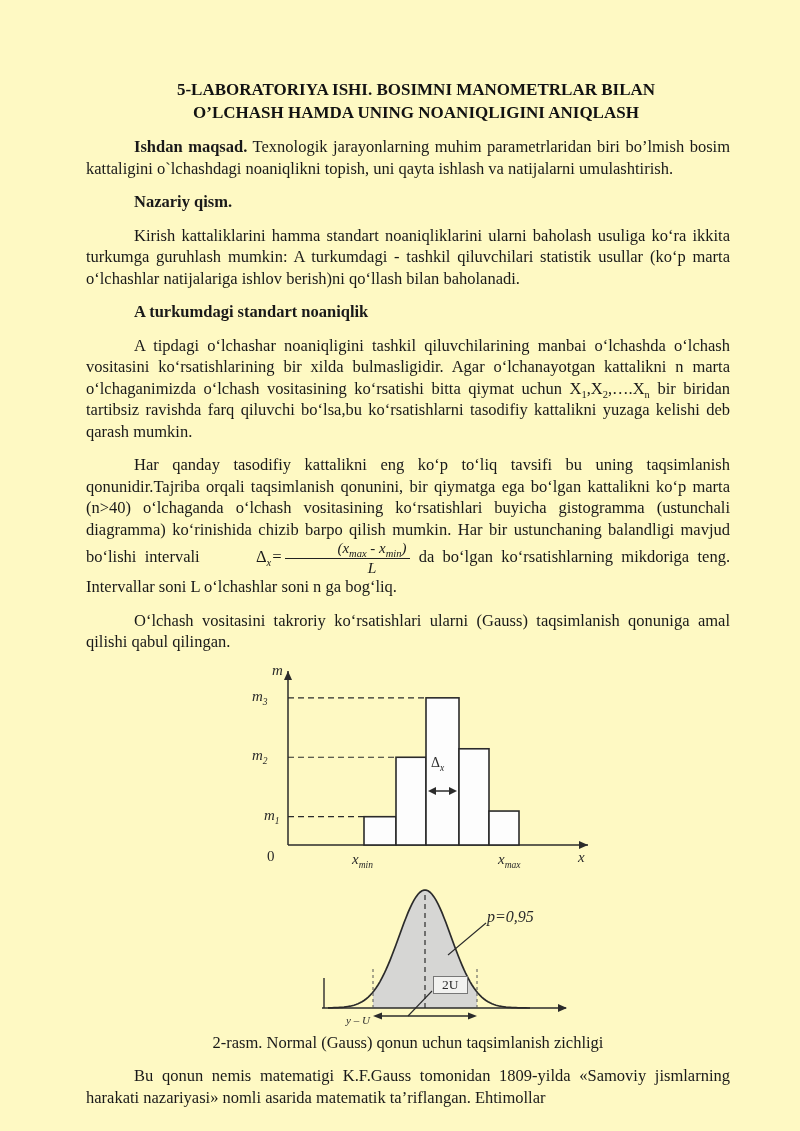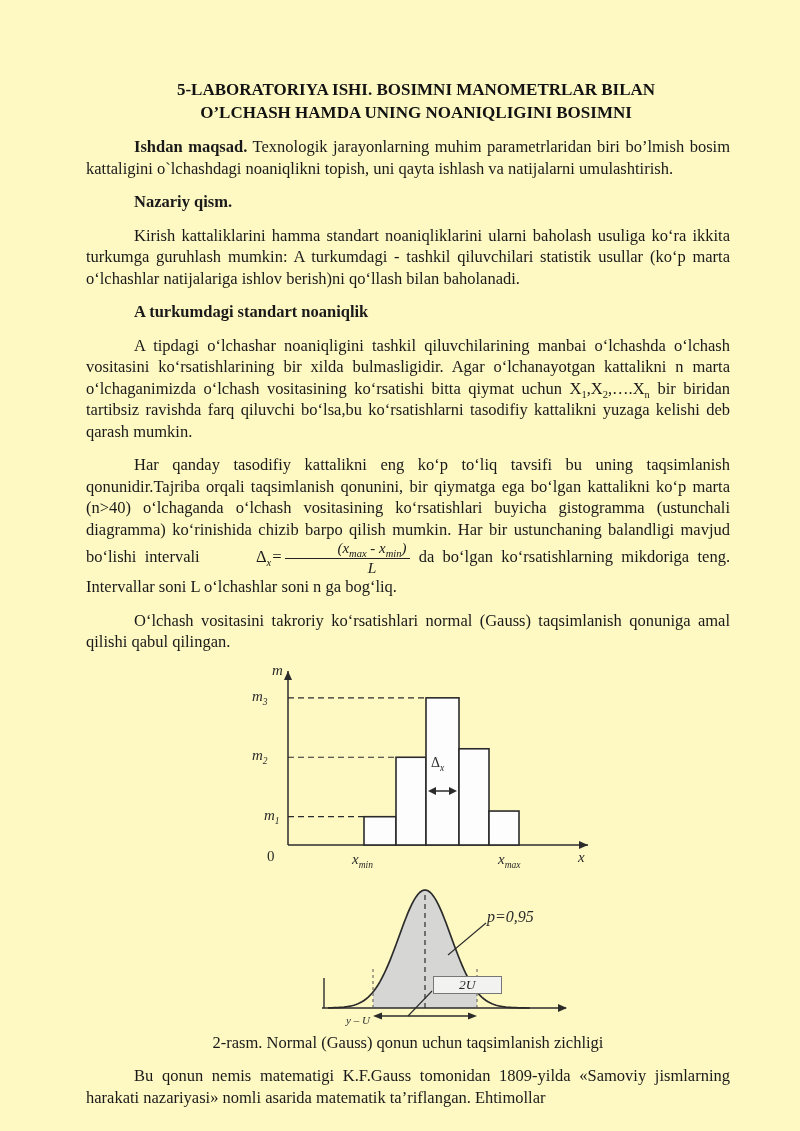--- a/index.html
+++ b/index.html
@@ -19,48 +19,48 @@
   .frac{display:inline-block;text-align:center;vertical-align:middle;margin-left:3px;}
   .frac .num{display:block;border-bottom:1.4px solid #222;padding:0 4px 1px;font-size:15px;line-height:17px;}
   .frac .den{display:block;font-size:15.5px;line-height:17px;}
   .delta-lhs{font-style:normal;}
   .figure{position:relative;}
   .fig1{width:392px;height:206px;margin:4px 0 0 152px;}
   .fig2{width:260px;height:150px;margin:10px 0 0 246px;}
   .figure svg{position:absolute;left:0;top:0;}
   .flabel{position:absolute;font-style:italic;font-size:15px;line-height:15px;color:#2b2b2b;white-space:nowrap;}
   .flabel sub{font-size:9.5px;font-style:italic;}
-  .boxlabel{position:absolute;font-style:italic;font-size:13.5px;line-height:14px;color:#2b2b2b;
-    border:1px solid #777;background:#f2f2f0;padding:1px 25px;}
+  .boxlabel{position:absolute;font-size:13.5px;line-height:14px;color:#2b2b2b;
+    border:1px solid #777;background:#f2f2f0;padding:1px 8px;}
   .caption{text-align:center;text-indent:0;margin-top:2px;}
   .cap2{margin-top:1px;}
 </style>
 </head>
 <body>
 
 <div class="page">
 
   <div class="title">
     <span>5-LABORATORIYA ISHI. BOSIMNI MANOMETRLAR BILAN</span>
-    <span>O’LCHASH HAMDA UNING NOANIQLIGINI BOSIMNI</span>
+    <span>O’LCHASH HAMDA UNING NOANIQLIGINI ANIQLASH</span>
   </div>
 
   <p><span class="bold">Ishdan maqsad.</span><span> Texnologik jarayonlarning muhim parametrlaridan biri bo’lmish bosim kattaligini o`lchashdagi noaniqlikni topish, uni qayta ishlash va natijalarni umulashtirish.</span></p>
 
   <p class="bold">Nazariy qism.</p>
 
   <p>Kirish kattaliklarini hamma standart noaniqliklarini ularni baholash usuliga ko‘ra ikkita turkumga guruhlash mumkin: A turkumdagi - tashkil qiluvchilari statistik usullar (ko‘p marta o‘lchashlar natijalariga ishlov berish)ni qo‘llash bilan baholanadi.</p>
 
   <p class="bold">A turkumdagi standart noaniqlik</p>
 
   <p><span>A tipdagi o‘lchashar noaniqligini tashkil qiluvchilarining manbai  o‘lchashda o‘lchash vositasini ko‘rsatishlarining bir xilda bulmasligidir. Agar o‘lchanayotgan kattalikni n marta  o‘lchaganimizda o‘lchash vositasining ko‘rsatishi bitta qiymat uchun </span><span><span>X</span><sub>1</sub><span>,</span><span>X</span><sub>2</sub><span>,….</span><span>X</span><sub>n</sub></span><span> bir biridan tartibsiz ravishda farq qiluvchi bo‘lsa,bu ko‘rsatishlarni tasodifiy kattalikni yuzaga kelishi deb qarash mumkin.</span></p>
 
   <p><span>Har qanday tasodifiy kattalikni eng ko‘p to‘liq tavsifi bu uning taqsimlanish qonunidir.Tajriba orqali taqsimlanish qonunini, bir qiymatga ega bo‘lgan kattalikni ko‘p marta (n&gt;40) o‘lchaganda o‘lchash vositasining ko‘rsatishlari buyicha gistogramma (ustunchali diagramma) ko‘rinishida chizib barpo qilish mumkin. Har bir ustunchaning balandligi   mavjud bo‘lishi intervali </span><span class="frac-wrap"><span class="delta-lhs">Δ</span><sub>x</sub><span>=</span><span class="frac"><span class="num"><span>(x</span><sub>max</sub><span> - x</span><sub>min</sub><span>)</span></span><span class="den">L</span></span></span><span> da bo‘lgan ko‘rsatishlarning mikdoriga teng. Intervallar soni L o‘lchashlar soni n ga bog‘liq.</span></p>
 
-  <p>O‘lchash vositasini  takroriy ko‘rsatishlari normal (Gauss) taqsimlanish qonuniga amal qilishi qabul qilingan.</p>
+  <p>O‘lchash vositasini  takroriy ko‘rsatishlari ularni (Gauss) taqsimlanish qonuniga amal qilishi qabul qilingan.</p>
 
   <div class="figure fig1">
     <svg id="hist-svg" width="392" height="206" viewBox="0 0 392 206">
         <line x1="62" y1="180" x2="62" y2="6" stroke="#2b2b2b" stroke-width="1.5" fill="none"></line>
         <line x1="62" y1="180" x2="362" y2="180" stroke="#2b2b2b" stroke-width="1.5" fill="none"></line>
         <path d="M58 15 L62 6 L66 15 Z" fill="#2b2b2b"></path>
         <path d="M353 176 L362 180 L353 184 Z" fill="#2b2b2b"></path>
         <line x1="62" y1="151.7" x2="138" y2="151.7" stroke="#2b2b2b" stroke-width="1.2" stroke-dasharray="6 4"></line>
         <line x1="62" y1="92.27" x2="170" y2="92.27" stroke="#2b2b2b" stroke-width="1.2" stroke-dasharray="6 4"></line>
         <line x1="62" y1="32.84" x2="200" y2="32.84" stroke="#2b2b2b" stroke-width="1.2" stroke-dasharray="6 4"></line>

